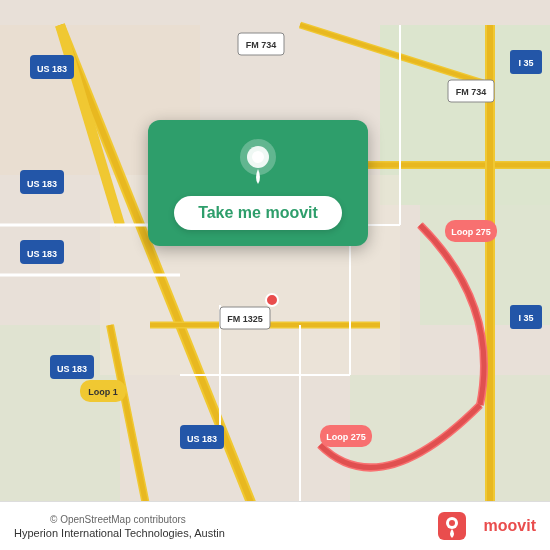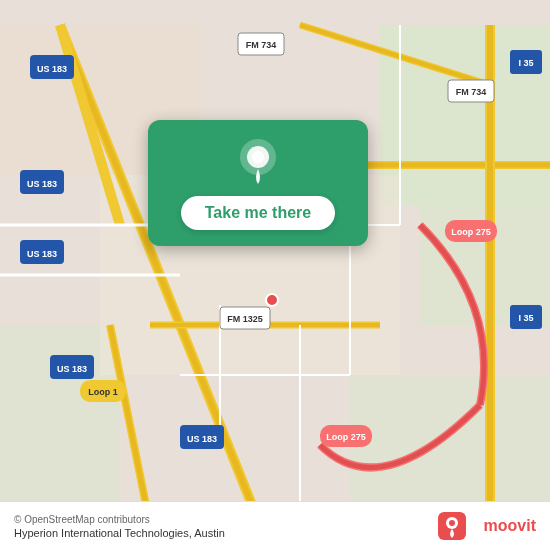--- a/index.html
+++ b/index.html
@@ -79,20 +79,21 @@
 
     .bottom-left {
       display: flex;
       flex-direction: column;
       gap: 2px;
     }
 
     .copyright-text {
       font-size: 10px;
       color: #666;
+      margin-left: 36px;
     }
 
     .location-name {
       font-size: 11px;
       color: #333;
       font-weight: 500;
     }
 
     .moovit-logo {
       display: flex;
@@ -207,21 +208,21 @@
 
   <div class="location-card">
 
     <svg class="pin-icon" viewBox="0 0 48 48" xmlns="http://www.w3.org/2000/svg">
       <circle cx="24" cy="19" r="18" fill="rgba(255,255,255,0.25)"></circle>
       <circle cx="24" cy="19" r="11" fill="white" opacity="0.9"></circle>
       <circle cx="24" cy="19" r="6" fill="white"></circle>
       <path d="M24 31 Q20 40 24 46 Q28 40 24 31" fill="white"></path>
     </svg>
 
-    <button class="take-me-btn">Take me there</button>
+    <button class="take-me-btn">Take me moovit</button>
   </div>
 
   <div class="bottom-bar">
     <div class="bottom-left">
       <span class="copyright-text">© OpenStreetMap contributors</span>
       <span class="location-name">Hyperion International Technologies, Austin</span>
     </div>
     <div class="moovit-logo">
 
       <svg class="moovit-icon" viewBox="0 0 28 28" xmlns="http://www.w3.org/2000/svg">

